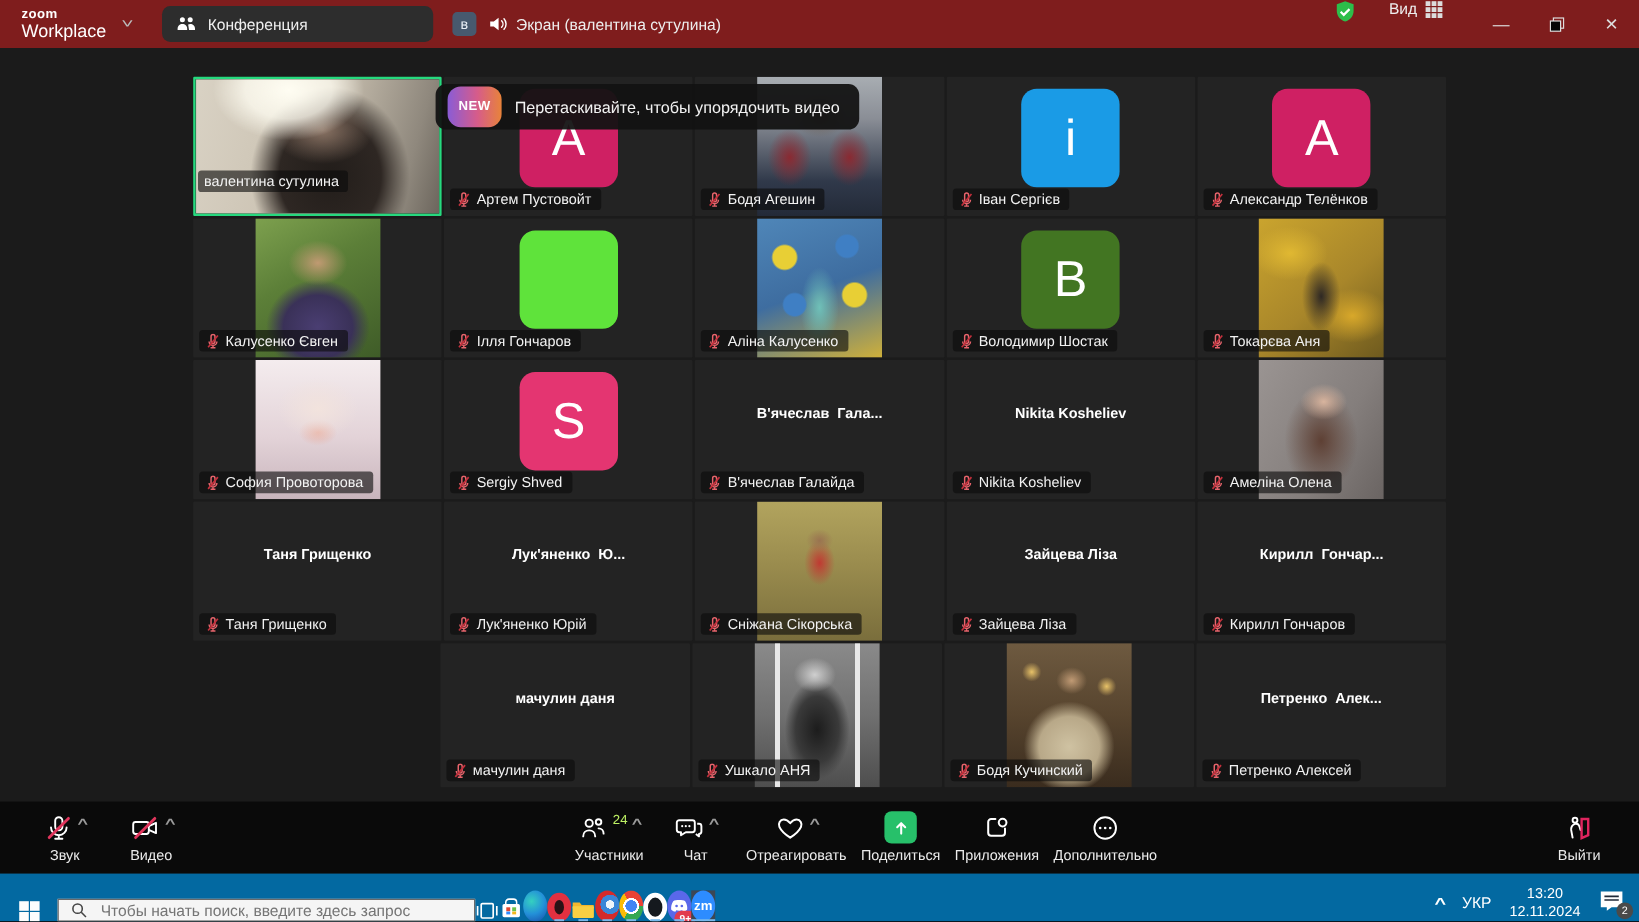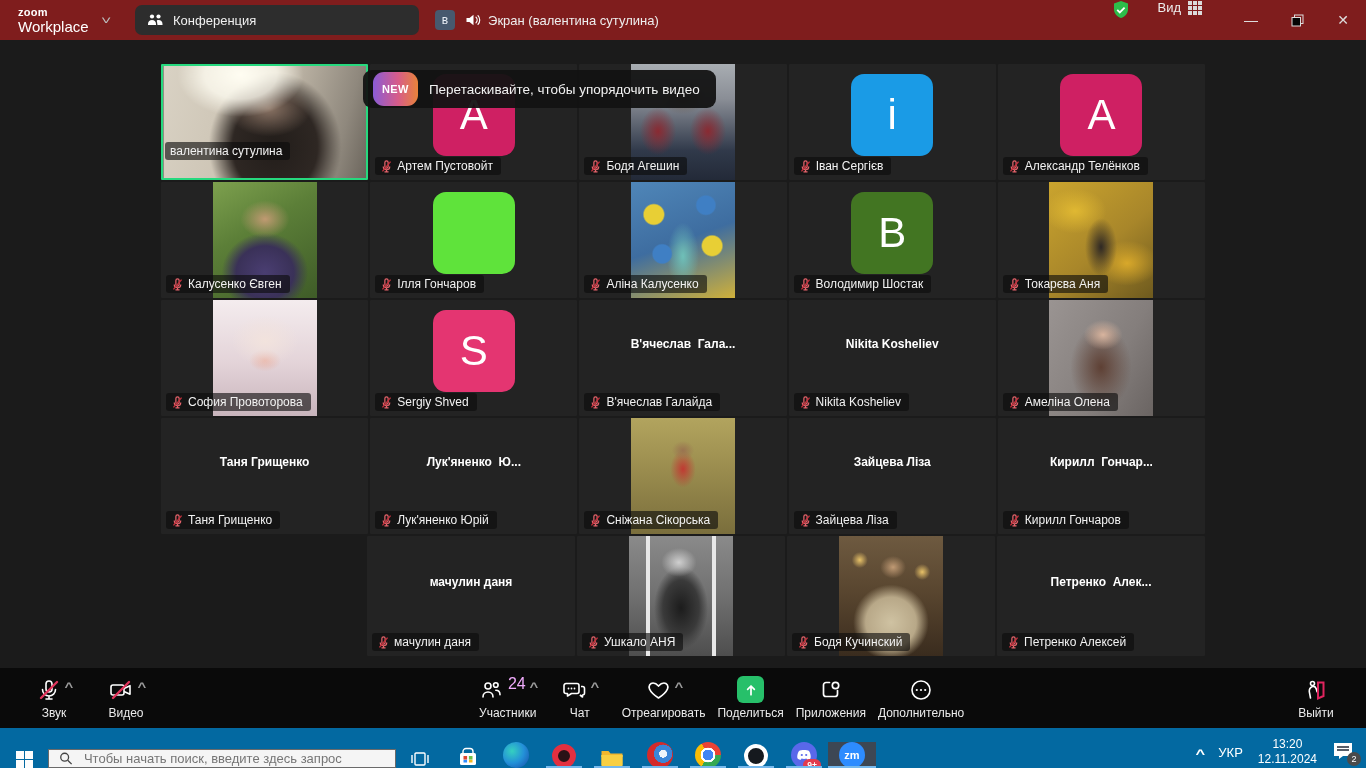--- a/index.html
+++ b/index.html
@@ -6,21 +6,21 @@
   *{box-sizing:border-box;}
   .window{position:relative;width:1366px;height:768px;overflow:hidden;
     font-family:"Liberation Sans","DejaVu Sans",sans-serif;color:#fff;background:#1b1b1b;cursor:default;}
 
   
   .titlebar{position:absolute;top:0;left:0;right:0;height:40px;background:#7f1d1d;display:flex;align-items:center;}
   .logo{margin-left:18px;line-height:1;}
   .logo .l1{font-size:11px;font-weight:700;letter-spacing:.3px;}
   .logo .l2{font-size:15px;font-weight:400;margin-top:1px;}
   .tb-chev{color:#bbb;font-size:11px;margin:0 0 0 14px;transform:scaleX(1.6);}
-  .meetingtab{margin-left:26px;width:284px;height:30px;background:#2d2d2d;border-radius:7px;
+  .meetingtab{margin-left:26px;width:226px;height:30px;background:#2d2d2d;border-radius:7px;
     display:flex;align-items:center;gap:9px;padding:0 12px;font-size:13px;color:#f0f0f0;}
   .badge-v{margin-left:16px;width:20px;height:20px;border-radius:4px;background:#47596e;
     display:flex;align-items:center;justify-content:center;font-size:12px;color:#e8eef5;}
   .sharelabel{margin-left:10px;display:flex;align-items:center;gap:7px;font-size:13px;color:#eee;}
   .tb-right{margin-left:auto;display:flex;align-items:flex-start;}
   .viewbtn{display:flex;align-items:center;gap:7px;font-size:13px;color:#eee;margin:0 26px 0 26px;}
   .gridicon{display:grid;grid-template-columns:repeat(3,4px);grid-template-rows:repeat(3,4px);gap:1px;}
   .gridicon i{background:#dcdcdc;}
   .winbtn{width:46px;height:40px;display:flex;align-items:center;justify-content:center;color:#ddd;font-size:14px;}
   .winbtn svg{display:block;}
@@ -103,35 +103,35 @@
   .newbadge{background:linear-gradient(90deg,#8a5cd6 0%,#d65c8a 55%,#e8833a 100%);border-radius:11px;
     font-size:11px;font-weight:700;padding:11px 9px;color:#fff;letter-spacing:.4px;}
 
   
   .toolbar{position:absolute;left:0;right:0;bottom:40px;height:60px;background:#0a0a0a;display:flex;align-items:center;}
   .tbtn{display:flex;flex-direction:column;align-items:center;justify-content:center;gap:3px;
     min-width:72px;height:60px;padding:0 6px;position:relative;}
   .tbtn .lbl{font-size:12px;color:#ececec;white-space:nowrap;}
   .icw{height:26px;display:flex;align-items:center;gap:5px;}
   .chev{color:#9a9a9a;font-size:10px;font-weight:700;transform:scaleX(1.5) translateY(-4px);}
-  .cnt{font-size:16px;color:#f0abfc;transform:translateY(-6px);}
+  .cnt{font-size:11px;color:#bef264;transform:translateY(-6px);}
   .left-group{display:flex;margin-left:18px;}
   .center-group{display:flex;margin:0 auto;}
   .right-group{display:flex;margin-right:14px;}
   .sharebox{width:27px;height:27px;border-radius:6px;background:var(--share_green,#27c06a);display:flex;align-items:center;justify-content:center;}
 
   
   .taskbar{position:absolute;left:0;right:0;bottom:0;height:40px;background:#0369a1;display:flex;align-items:flex-end;}
   .startbtn{width:48px;display:flex;align-items:center;justify-content:center;}
   .winlogo{display:grid;grid-template-columns:8px 8px;grid-template-rows:8px 8px;gap:1px;}
   .winlogo i{background:#fdfdfd;}
   .searchbox{width:348px;background:#f5f5f5;border:1px solid #6a6a6a;display:flex;align-items:center;gap:9px;padding:0 10px;}
   .searchbox input{border:none;outline:none;background:transparent;font-size:13px;color:#444;width:100%;
     font-family:"Liberation Sans","DejaVu Sans",sans-serif;}
-  .tcell{width:48px;display:flex;align-items:center;justify-content:center;position:relative;}
+  .tcell{width:20px;display:flex;align-items:center;justify-content:center;position:relative;}
   .tcell.run:after{content:"";position:absolute;bottom:0;left:6px;right:6px;height:2px;background:var(--underline_blue,#76b9ed);}
   .tcell.activeapp{background:#3d4754;}
   .tcell.activeapp:after{left:0;right:0;}
   .tray{margin-left:auto;display:flex;align-items:center;gap:15px;padding-right:10px;}
   .tray .chevup{color:#fff;font-size:11px;font-weight:700;transform:scaleX(1.5);}
   .lang{font-size:13px;color:#fff;}
   .clock{font-size:12px;color:#fff;text-align:center;line-height:1.3;}
   .notifico{position:relative;width:24px;height:22px;}
   .nbadge{position:absolute;right:-5px;bottom:-3px;width:14px;height:14px;border-radius:50%;background:#4a4a4a;
     color:#fff;font-size:9px;display:flex;align-items:center;justify-content:center;}

